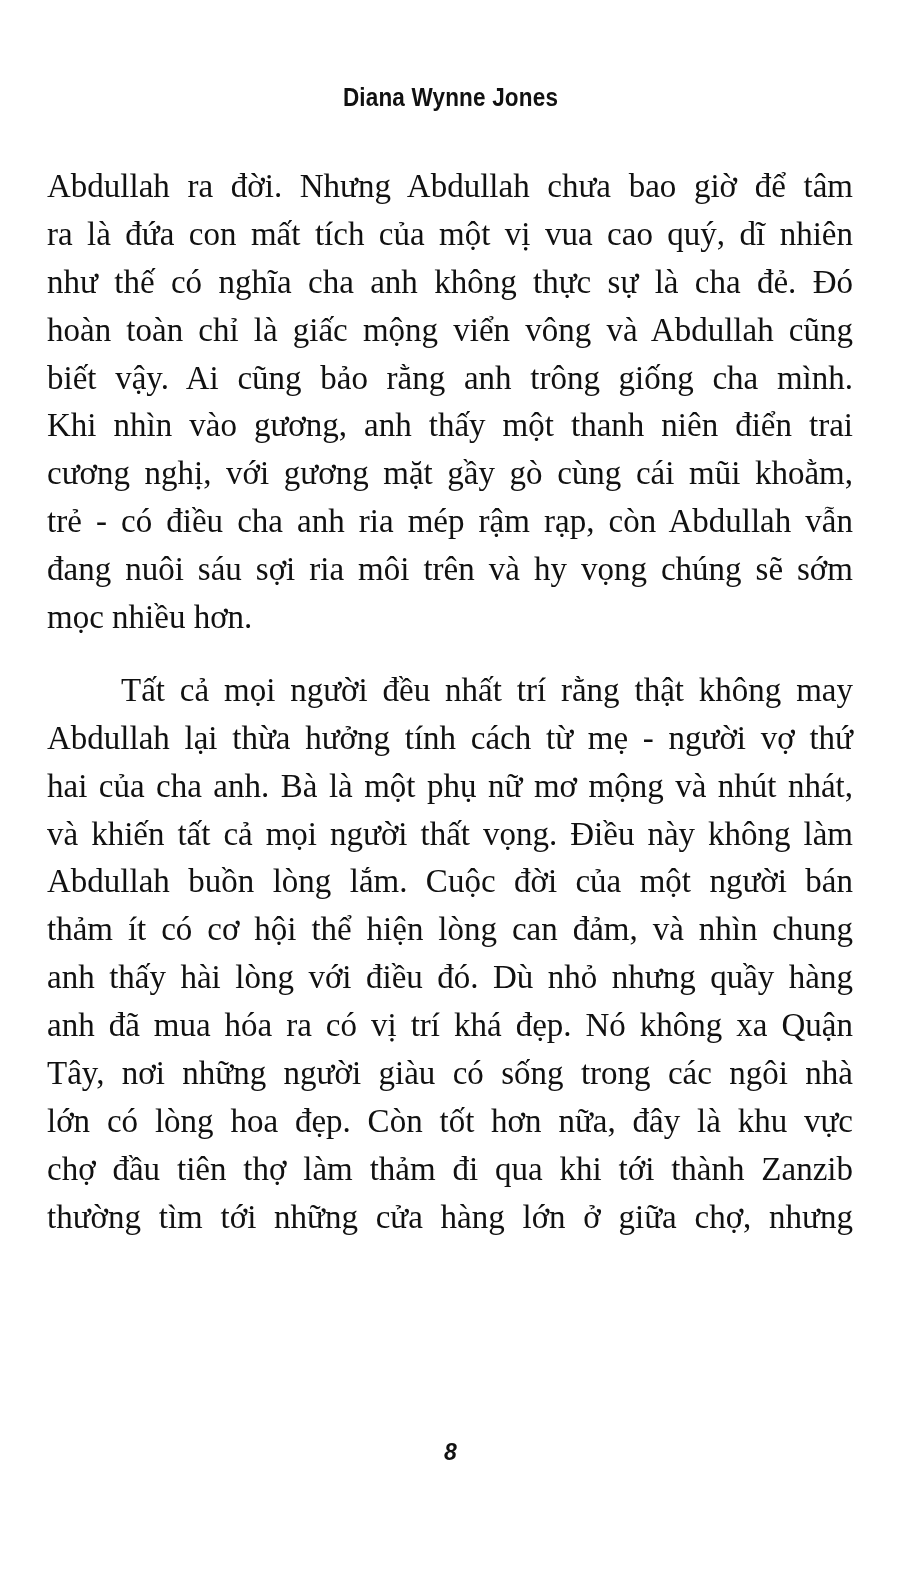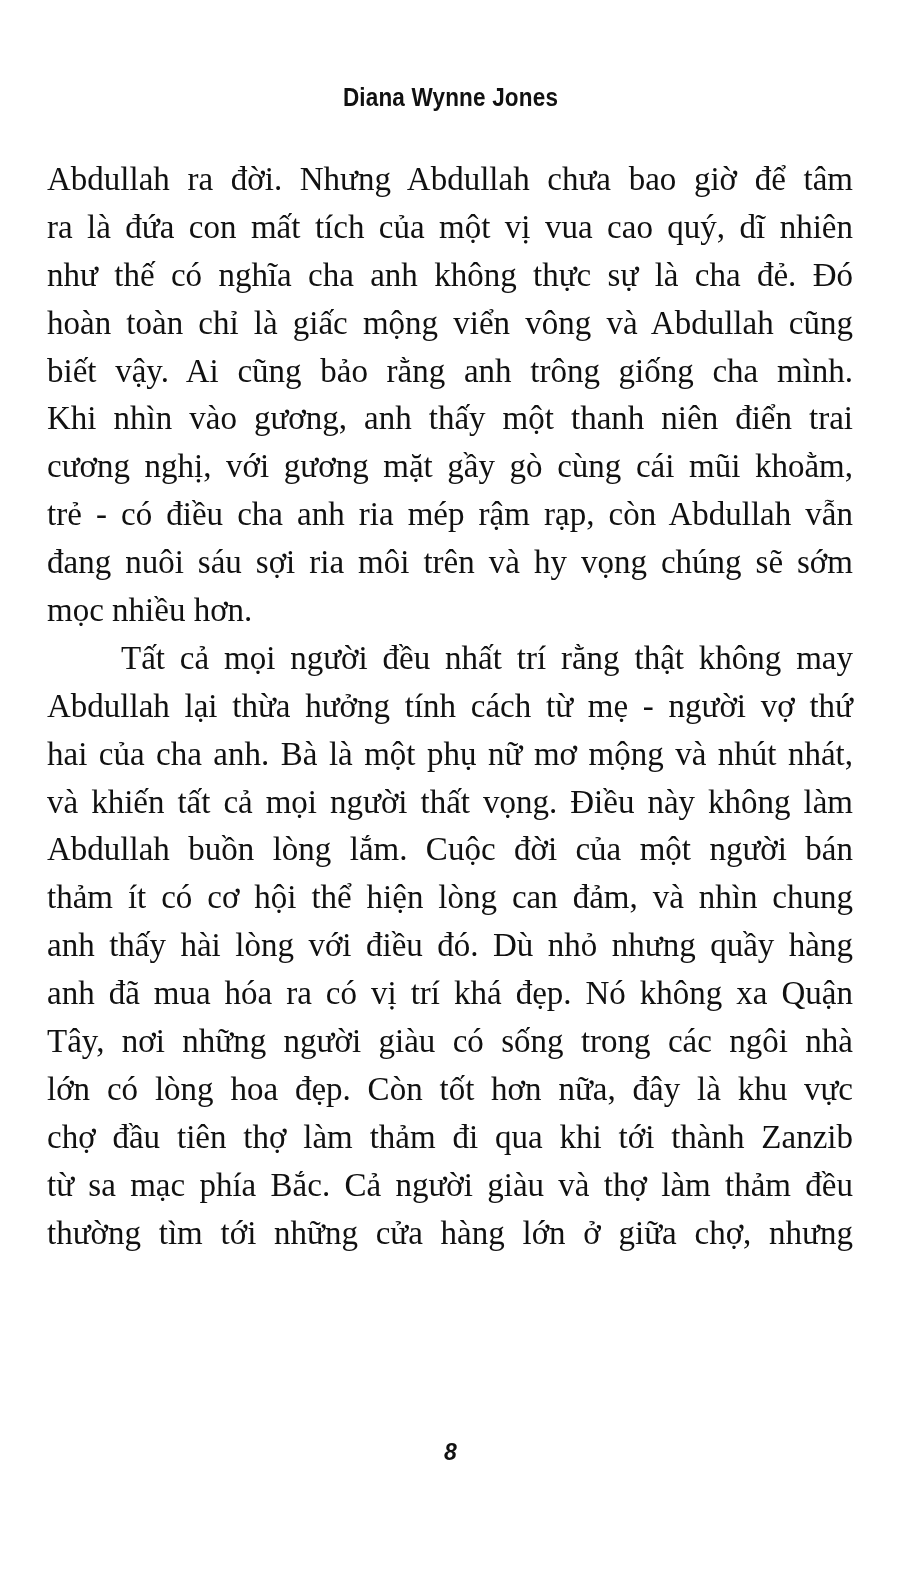--- a/index.html
+++ b/index.html
@@ -23,40 +23,41 @@
       font-family: "Liberation Sans Narrow", "Liberation Sans", sans-serif;
       font-weight: bold;
       font-size: 25px;
       letter-spacing: 0.2px;
       transform: scaleX(0.9);
       transform-origin: center;
       line-height: 30px;
     }
     .body-text {
       position: absolute;
-      top: 156px;
+      top: 163px;
       left: 47px;
       width: 806px;
       font-family: "Liberation Serif", "DejaVu Serif", serif;
       font-size: 33px;
       line-height: 47.9px;
     }
     .line {
       display: block;
       white-space: nowrap;
       text-align: justify;
       text-align-last: justify;
       height: 47.9px;
     }
     .line.last {
       text-align-last: left;
       font-family: Liberation Serif, serif;
     }
     .line.indent {
       padding-left: 74px;
+      margin-top: 25px;
     }
     .page-number {
       position: absolute;
       top: 1438px;
       left: 0;
       width: 901px;
       text-align: center;
       font-family: "Liberation Sans", sans-serif;
       font-weight: bold;
       font-style: italic;
@@ -87,18 +88,17 @@
     <span class="line">Abdullah lại thừa hưởng tính cách từ mẹ - người vợ thứ</span>
     <span class="line">hai của cha anh. Bà là một phụ nữ mơ mộng và nhút nhát,</span>
     <span class="line">và khiến tất cả mọi người thất vọng. Điều này không làm</span>
     <span class="line">Abdullah buồn lòng lắm. Cuộc đời của một người bán</span>
     <span class="line">thảm ít có cơ hội thể hiện lòng can đảm, và nhìn chung</span>
     <span class="line">anh thấy hài lòng với điều đó. Dù nhỏ nhưng quầy hàng</span>
     <span class="line">anh đã mua hóa ra có vị trí khá đẹp. Nó không xa Quận</span>
     <span class="line">Tây, nơi những người giàu có sống trong các ngôi nhà</span>
     <span class="line">lớn có lòng hoa đẹp. Còn tốt hơn nữa, đây là khu vực</span>
     <span class="line">chợ đầu tiên thợ làm thảm đi qua khi tới thành Zanzib</span>
-    <span class="line">từ sa mạc phía Bắc. Cả người giàu và thợ làm thảm đều</span>
     <span class="line">thường tìm tới những cửa hàng lớn ở giữa chợ, nhưng</span>
   </div>
 </div>
 
 <div class="page-number">8</div>
 
 </body></html>

